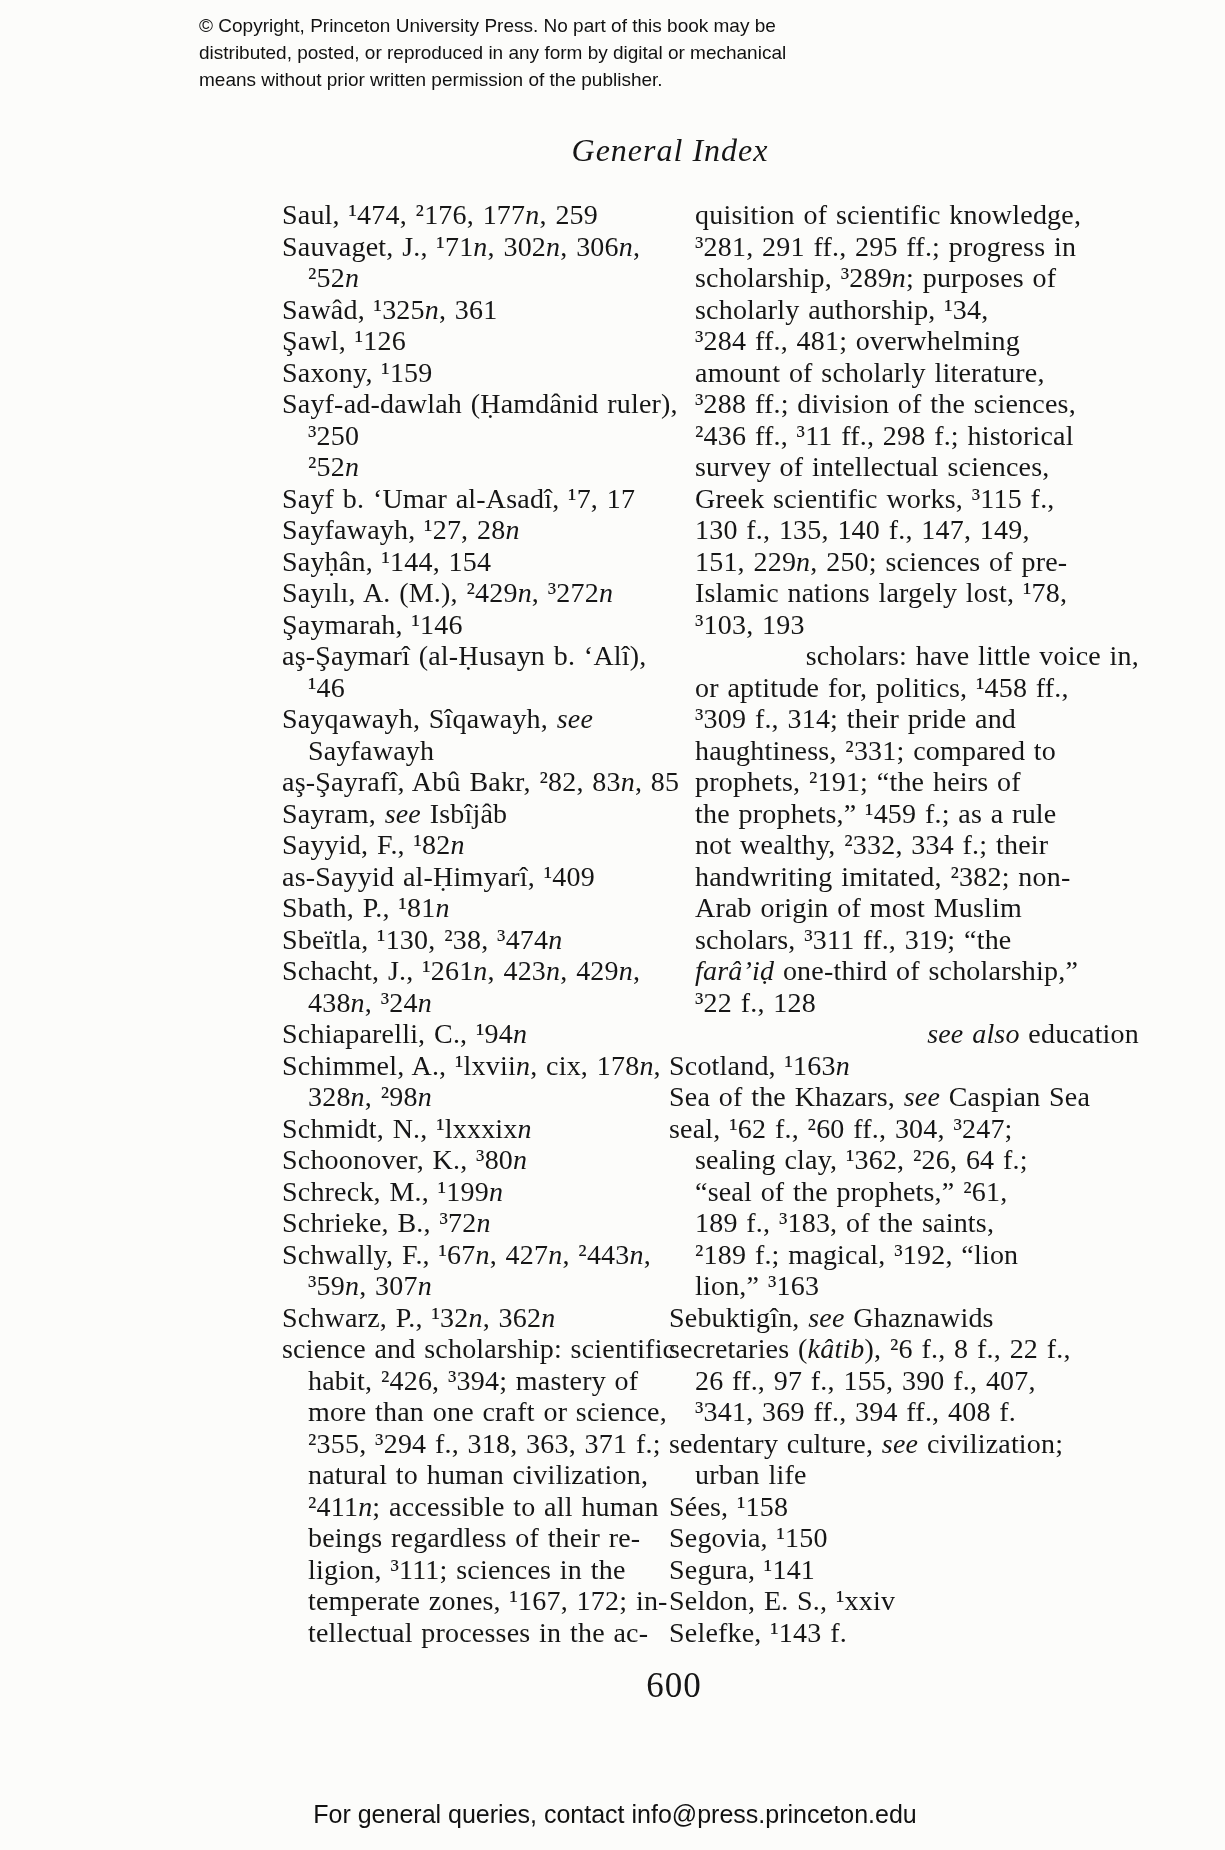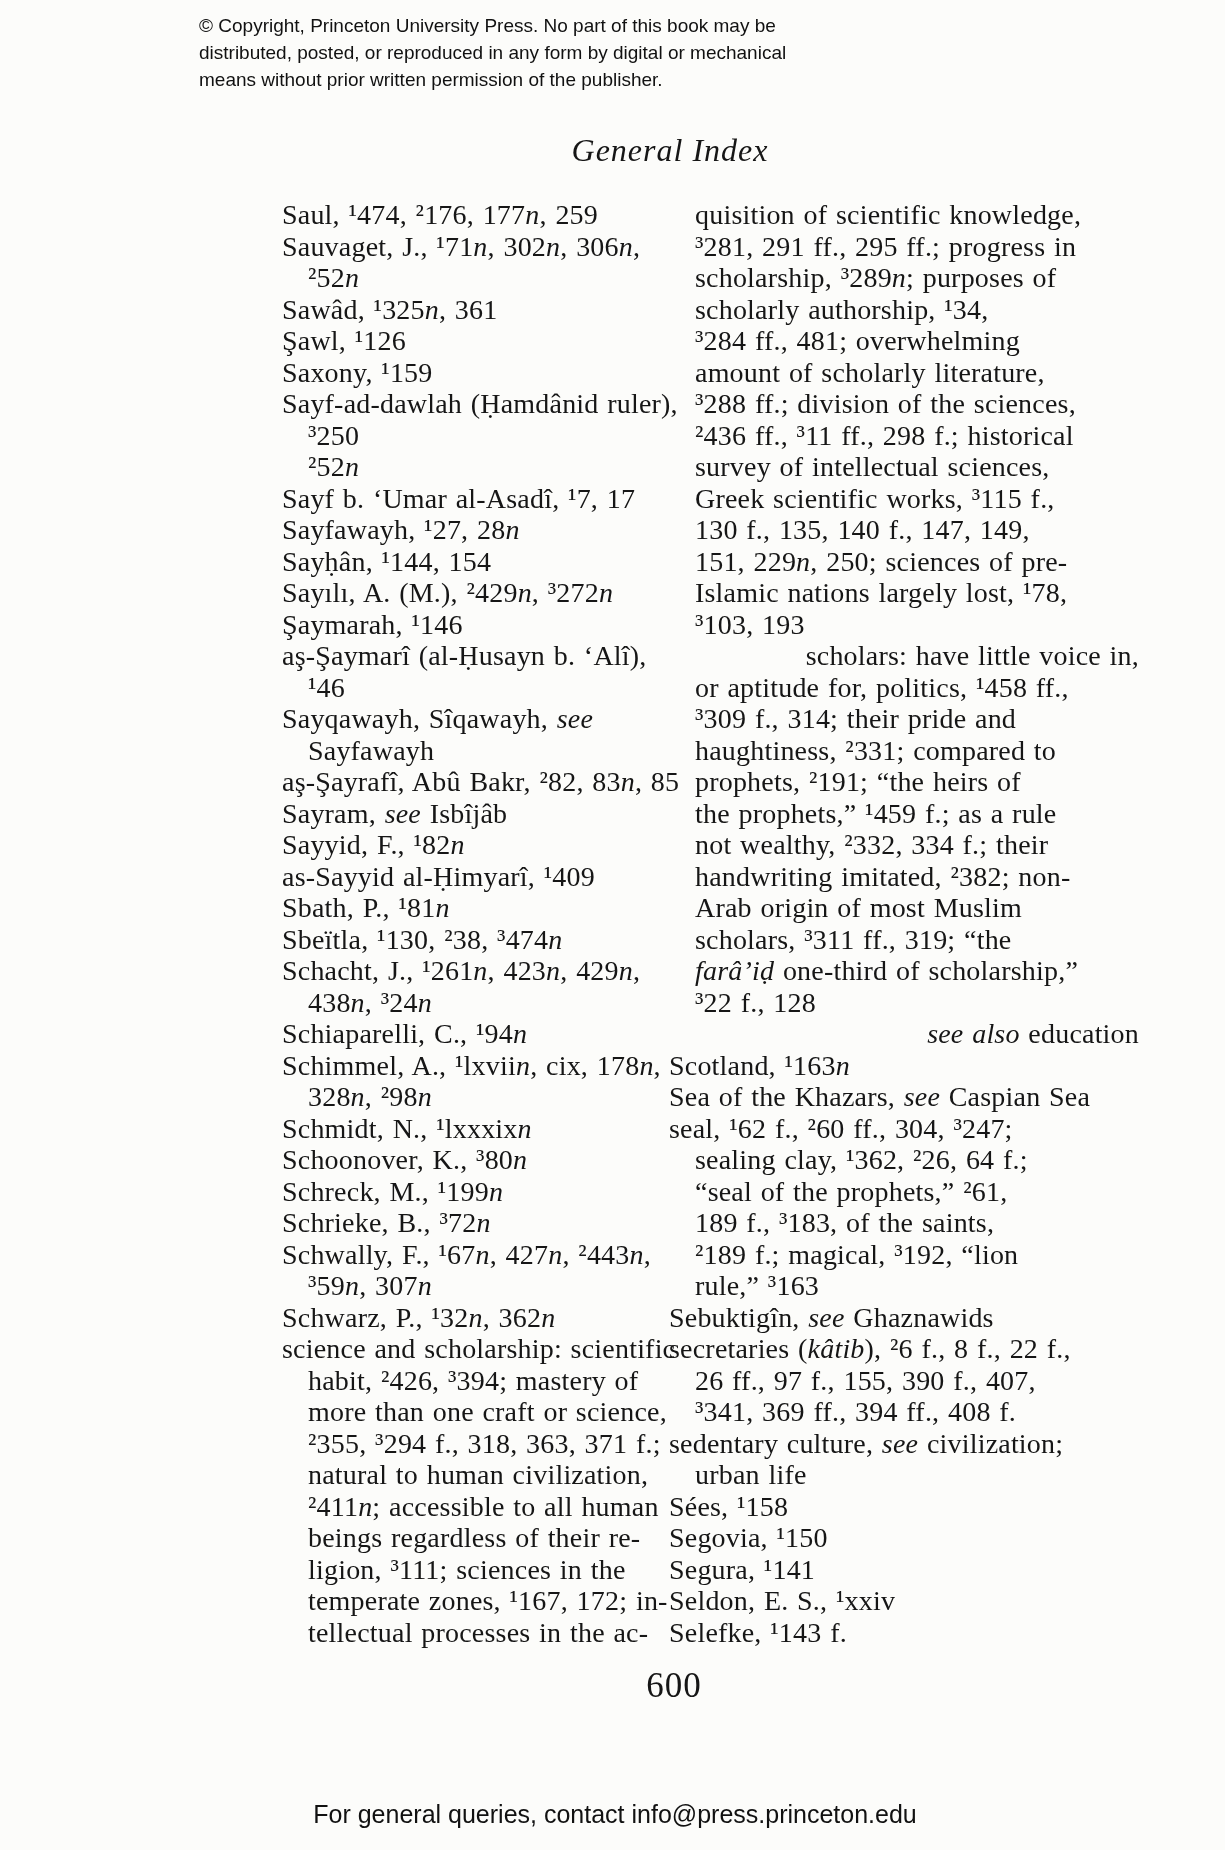--- a/index.html
+++ b/index.html
@@ -127,21 +127,21 @@
     <div class="line ind1"><i>farâʼiḍ</i> one-third of scholarship,”</div>
     <div class="line ind1">³22 f., 128</div>
     <div class="line ind2"><i>see also</i> education</div>
     <div class="line ind0">Scotland, ¹163<i>n</i></div>
     <div class="line ind0">Sea of the Khazars, <i>see</i> Caspian Sea</div>
     <div class="line ind0">seal, ¹62 f., ²60 ff., 304, ³247;</div>
     <div class="line ind1">sealing clay, ¹362, ²26, 64 f.;</div>
     <div class="line ind1">“seal of the prophets,” ²61,</div>
     <div class="line ind1">189 f., ³183, of the saints,</div>
     <div class="line ind1">²189 f.; magical, ³192, “lion</div>
-    <div class="line ind1">rule,” ³163</div>
+    <div class="line ind1">lion,” ³163</div>
     <div class="line ind0">Sebuktigîn, <i>see</i> Ghaznawids</div>
     <div class="line ind0">secretaries (<i>kâtib</i>), ²6 f., 8 f., 22 f.,</div>
     <div class="line ind1">26 ff., 97 f., 155, 390 f., 407,</div>
     <div class="line ind1">³341, 369 ff., 394 ff., 408 f.</div>
     <div class="line ind0">sedentary culture, <i>see</i> civilization;</div>
     <div class="line ind1">urban life</div>
     <div class="line ind0">Sées, ¹158</div>
     <div class="line ind0">Segovia, ¹150</div>
     <div class="line ind0">Segura, ¹141</div>
     <div class="line ind0">Seldon, E. S., ¹xxiv</div>

